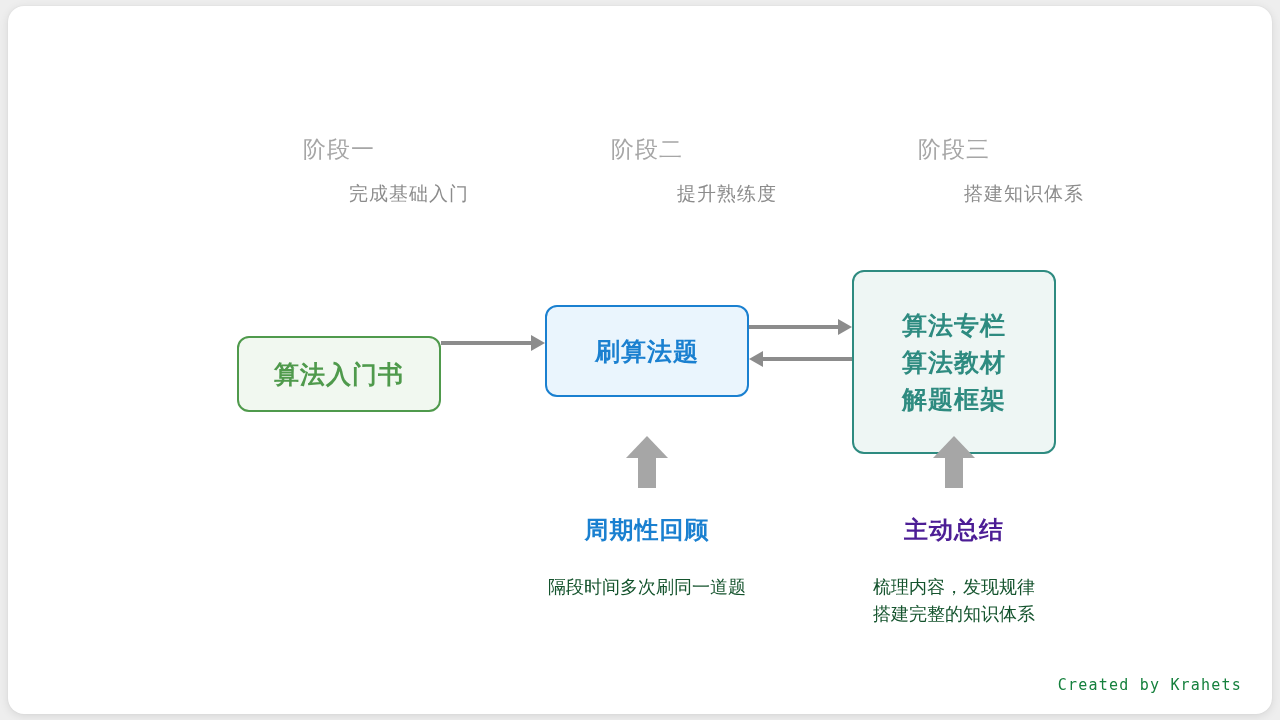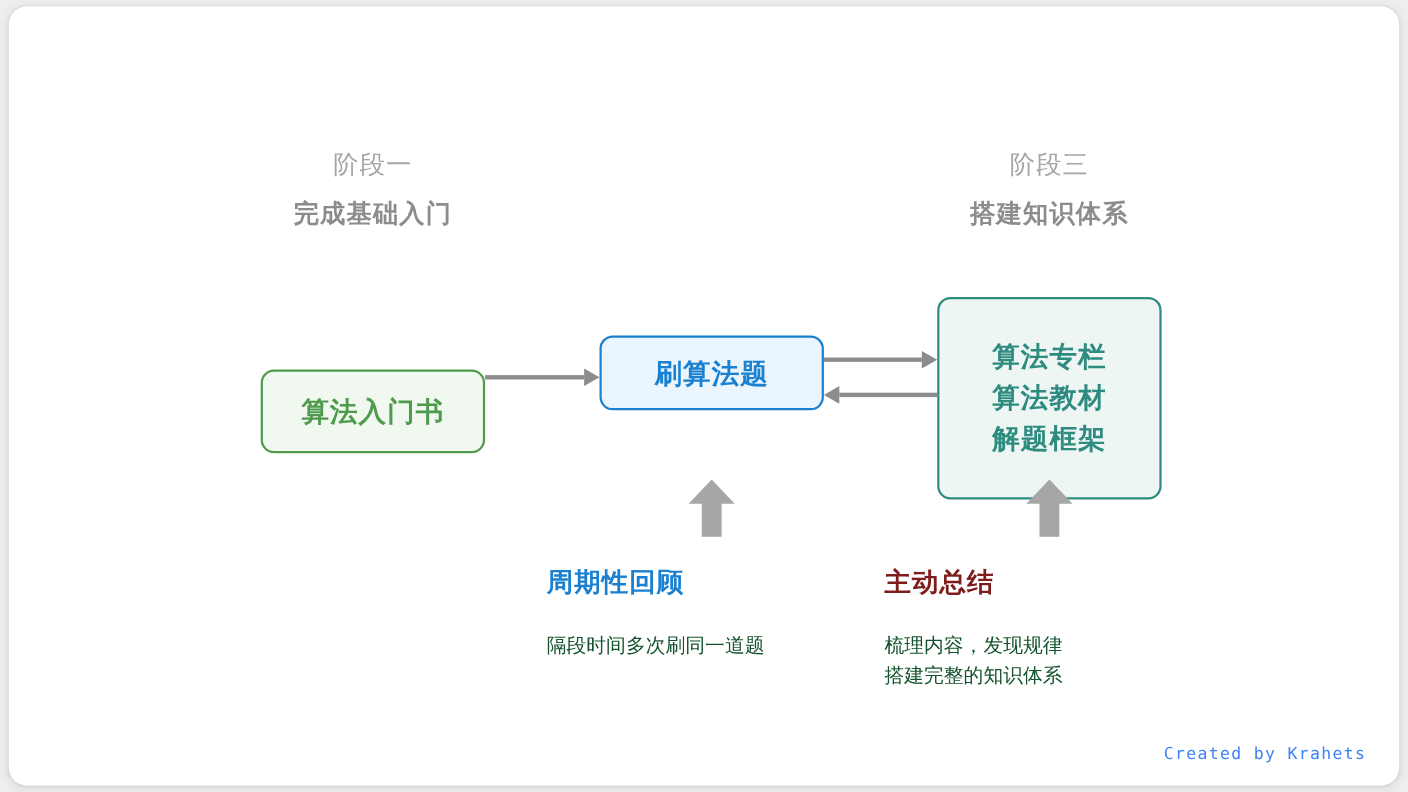--- a/index.html
+++ b/index.html
@@ -29,27 +29,28 @@
     width: 260px;
   }
   .stage-num {
     font-size: 23px;
     color: #a6a6a6;
     line-height: 30px;
     letter-spacing: 1px;
     white-space: nowrap;
   }
   .stage-title {
-    font-size: 23px;
-    font-weight: bold;
+    font-size: 19px;
+    font-weight: normal;
     color: #8c8c8c;
     line-height: 32px;
     margin-top: 14px;
     letter-spacing: 1px;
     white-space: nowrap;
+    text-align: right;
   }
 
   .node {
     position: absolute;
     box-sizing: border-box;
     border-radius: 12px;
     display: flex;
     flex-direction: column;
     align-items: center;
     justify-content: center;
@@ -66,21 +67,21 @@
     border: 2px solid #4f9a4c;
     color: #4f9a4c;
     font-size: 25px;
     margin-top: 31px;
   }
 
   #node-practice {
     left: 537px;
     top: 299px;
     width: 204px;
-    height: 68px;
+    height: 92px;
     background: #eaf5fd;
     border: 2px solid #1a80d0;
     color: #1a80d0;
     font-size: 25px;
   }
 
   #node-resources {
     left: 844px;
     top: 264px;
     width: 204px;
@@ -147,63 +148,67 @@
     border-right: 21px solid transparent;
     border-bottom: 22px solid #a6a6a6;
   }
 
   #up-arrow-review  { left: 618px; top: 430px; }
   #up-arrow-summary { left: 925px; top: 430px; }
 
   .note {
     position: absolute;
     width: 300px;
-    text-align: left;
+    text-align: center;
   }
   .note-title {
     font-size: 24px;
     font-weight: bold;
     line-height: 32px;
     letter-spacing: 1px;
     white-space: nowrap;
   }
   .note-desc {
     margin-top: 28px;
     font-size: 18px;
     color: #14532d;
     line-height: 27px;
     white-space: nowrap;
   }
   #note-review  { left: 489px; top: 508px; }
   #note-summary { left: 796px; top: 508px; }
   #note-review  .note-title { color: #1a80d0; }
-  #note-summary .note-title { color: #7f1d1d; }
+  #note-summary .note-title { color: #4c1d95; }
 
   #credit {
     position: absolute;
     right: 30px;
     bottom: 20px;
     font-family: "DejaVu Sans Mono", "Liberation Mono", monospace;
     font-size: 15px;
-    color: #3b82f6;
+    color: #15803d;
     letter-spacing: 1.2px;
     white-space: nowrap;
     margin-left: 48px;
   }
 </style>
 </head>
 <body>
 
 <div id="card">
 
   <div class="stage-col" id="stage-1" style="left:201px; top:128px;">
     <div class="stage-num">阶段一</div>
     <div class="stage-title">完成基础入门</div>
   </div>
 
+  <div class="stage-col" id="stage-2" style="left:509px; top:128px;">
+    <div class="stage-num">阶段二</div>
+    <div class="stage-title">提升熟练度</div>
+  </div>
 
   <div class="stage-col" id="stage-3" style="left:816px; top:128px;">
     <div class="stage-num">阶段三</div>
     <div class="stage-title">搭建知识体系</div>
   </div>
 
   <div class="node" id="node-book">
     <span>算法入门书</span>
   </div>
 

